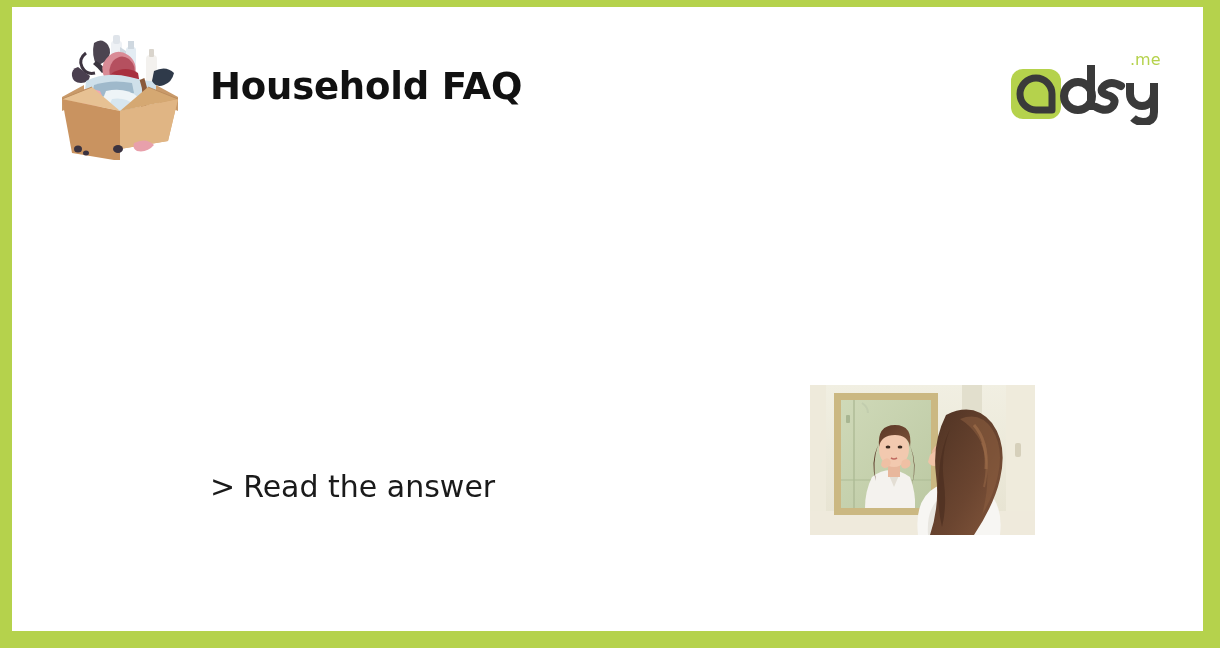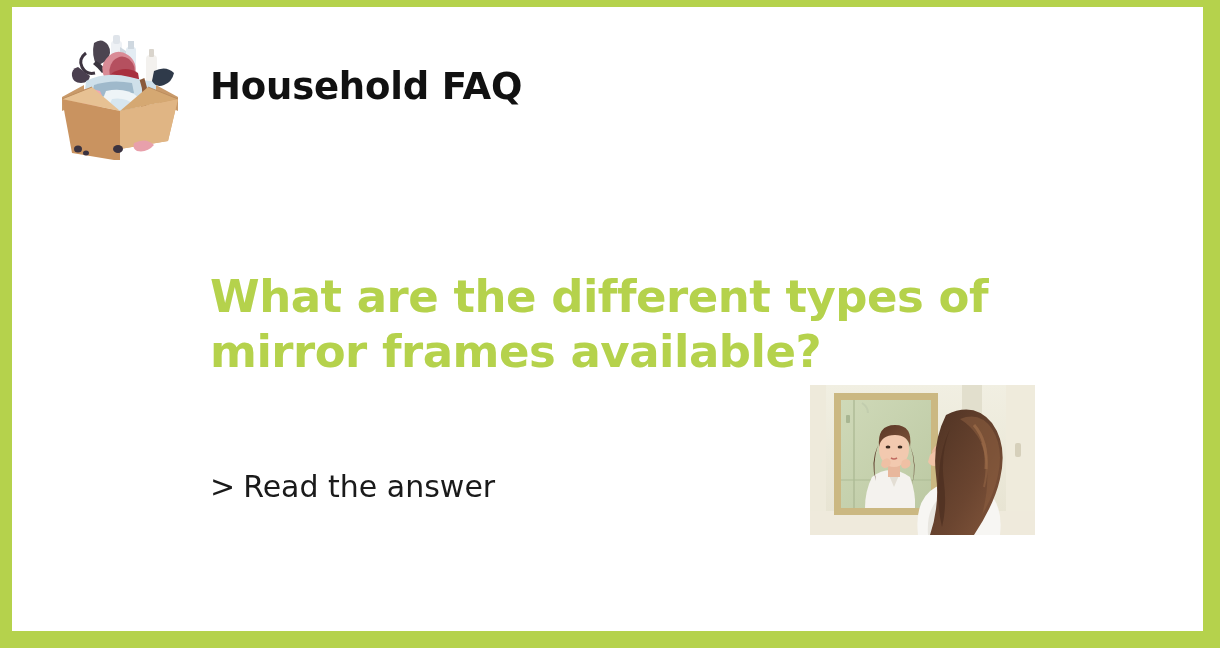--- a/index.html
+++ b/index.html
@@ -173,23 +173,40 @@
 
           <ellipse cx="28" cy="124" rx="4" ry="3.5" fill="#3b3340"></ellipse>
           <ellipse cx="36" cy="128" rx="3" ry="2.5" fill="#3b3340"></ellipse>
           <ellipse cx="68" cy="124" rx="5" ry="4" fill="#3b3340"></ellipse>
           <path d="M84 118 q12 -6 20 2 q-7 8 -17 6 q-5 -3 -3 -8 z" fill="#e8a0ab"></path>
         </svg>
       </div>
 
       <div class="page-title" style="color: rgb(17, 17, 17);">Household FAQ</div>
 
+      <div class="logo">
+        <svg viewBox="0 0 165 78" width="165" height="78">
+
+          <rect x="12" y="22" width="50" height="50" rx="12" fill="#b5d24c"></rect>
+          <path d="M37 31 a16 16 0 0 1 16 16 v16 h-16 a16 16 0 0 1 0 -32 z" fill="none" stroke="#3a3a3a" stroke-width="7" stroke-linejoin="round"></path>
+
+          <path d="M92 18 v45" fill="none" stroke="#3a3a3a" stroke-width="8" stroke-linecap="butt"></path>
+          <circle cx="79" cy="49" r="14" fill="none" stroke="#3a3a3a" stroke-width="8"></circle>
+
+          <path d="M122 39 q-10 -6 -17 0 q-6 6 3 9 q11 3 6 11 q-6 7 -17 1" fill="none" stroke="#3a3a3a" stroke-width="8" stroke-linecap="round"></path>
+
+          <path d="M131 36 v11 a12 12 0 0 0 24 0 v-11" fill="none" stroke="#3a3a3a" stroke-width="8"></path>
+          <path d="M155 47 v18 q0 10 -11 10 q-6 0 -10 -4" fill="none" stroke="#3a3a3a" stroke-width="8" stroke-linecap="butt"></path>
+
+          <text x="131" y="18" font-family="DejaVu Sans, sans-serif" font-size="16" fill="#b5d24c">.me</text>
+        </svg>
+        
+      </div>
     </div>
 
-    <div class="headline" style="color: rgb(181, 210, 76);">What are the different types of mirror frames available?</div>
 
     <a class="read-link" href="#" style="color: rgb(26, 26, 26);">
       <span class="chev">&gt;</span><span>Read the answer</span>
     </a>
 
     <div class="thumb">
       <svg viewBox="0 0 225 150" width="225" height="150">
         <defs>
           <linearGradient id="wallg" x1="0" y1="0" x2="0" y2="1">
             <stop offset="0%" stop-color="#f1efe2"></stop>

